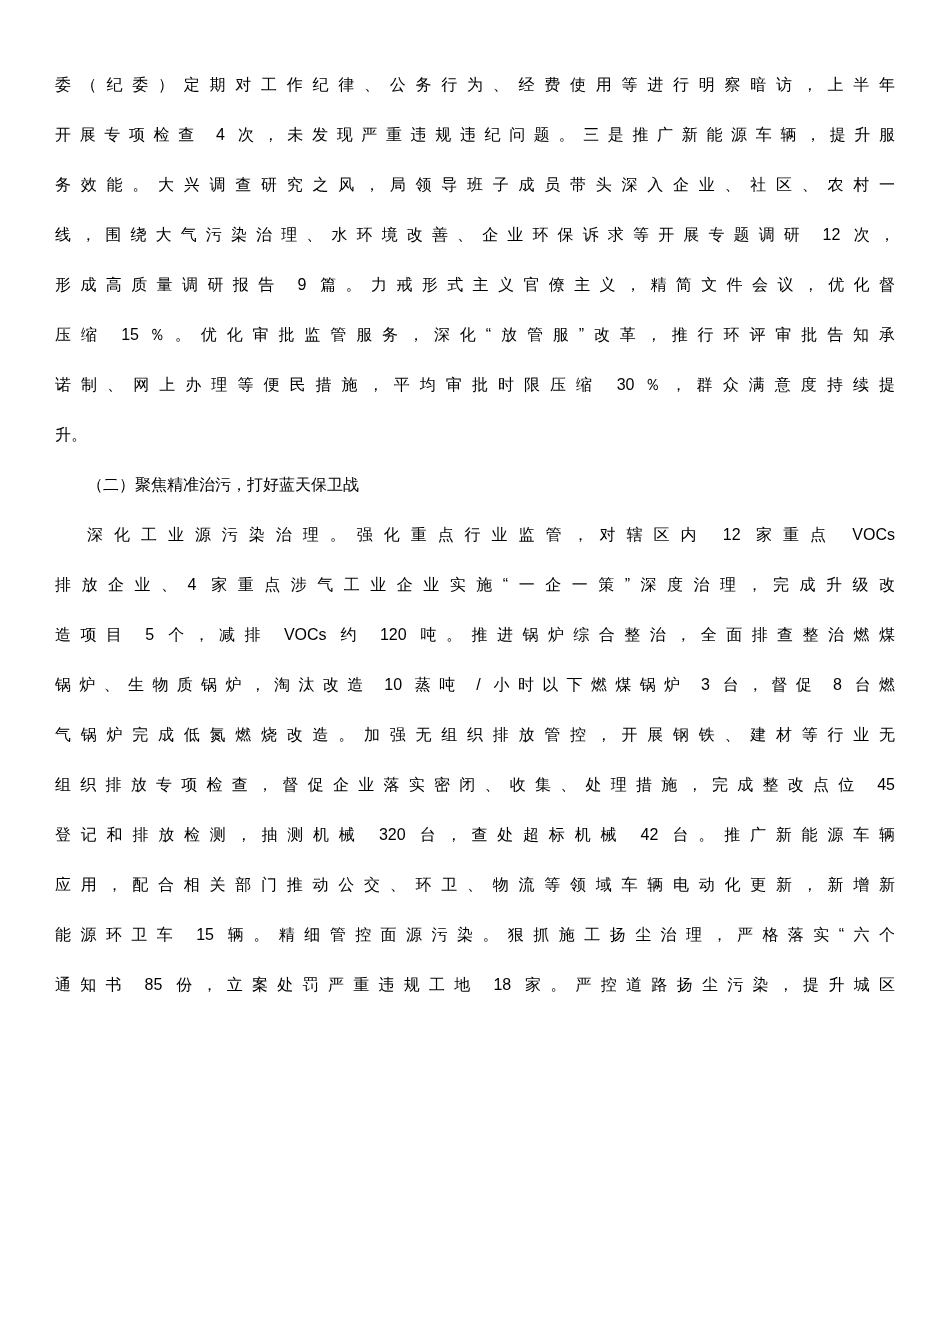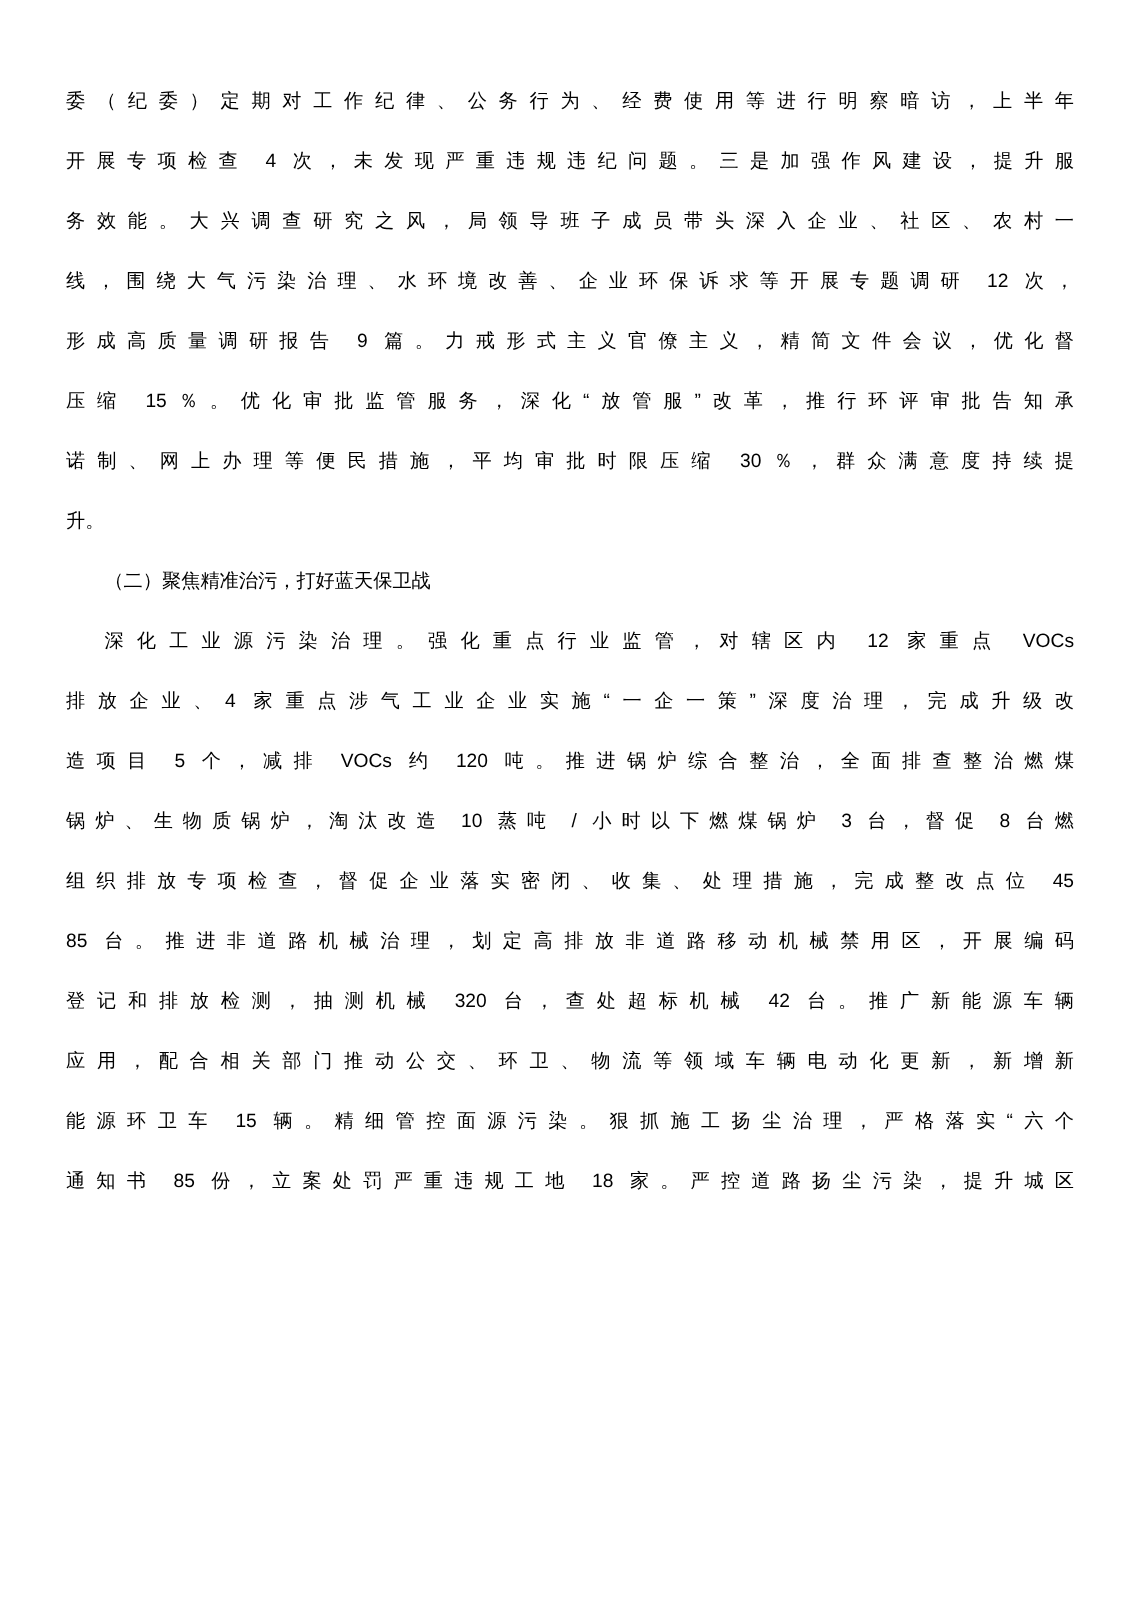--- a/index.html
+++ b/index.html
@@ -40,37 +40,37 @@
     font-weight: normal;
   }
 </style>
 </head>
 <body>
 
 <div class="page">
   <div>
       <div class="paragraph">
         <div class="line just"><span>委（纪委）定期对工作纪律、公务行为、经费使用等进行明察暗访，上半年</span></div>
-        <div class="line just"><span>开展专项检查 4 次，未发现严重违规违纪问题。</span><span class="bold">三是</span><span>加强作风建设，提升服</span></div>
+        <div class="line just"><span>开展专项检查 4 次，未发现严重违规违纪问题。</span><span class="bold">三是</span><span>推广新能源车辆，提升服</span></div>
         <div class="line just"><span>务效能。大兴调查研究之风，局领导班子成员带头深入企业、社区、农村一</span></div>
         <div class="line just"><span>线，围绕大气污染治理、水环境改善、企业环保诉求等开展专题调研 12 次，</span></div>
         <div class="line just"><span>形成高质量调研报告 9 篇。力戒形式主义官僚主义，精简文件会议，优化督</span></div>
         <div class="line just"><span>压缩 15％。优化审批监管服务，深化“放管服”改革，推行环评审批告知承</span></div>
         <div class="line just"><span>诺制、网上办理等便民措施，平均审批时限压缩 30％，群众满意度持续提</span></div>
         <div class="line"><span>升。</span></div>
       </div>
       <div class="paragraph">
         <div class="line indent"><span>（二）聚焦精准治污，打好蓝天保卫战</span></div>
       </div>
       <div class="paragraph">
         <div class="line indent just"><span>深化工业源污染治理。强化重点行业监管，对辖区内 12 家重点 VOCs</span></div>
         <div class="line just"><span>排放企业、4 家重点涉气工业企业实施“一企一策”深度治理，完成升级改</span></div>
         <div class="line just"><span>造项目 5 个，减排 VOCs 约 120 吨。推进锅炉综合整治，全面排查整治燃煤</span></div>
         <div class="line just"><span>锅炉、生物质锅炉，淘汰改造 10 蒸吨 / 小时以下燃煤锅炉 3 台，督促 8 台燃</span></div>
+        <div class="line just"><span>气锅炉完成低氮燃烧改造。加强无组织排放管控，开展钢铁、建材等行业无</span></div>
         <div class="line just"><span>组织排放专项检查，督促企业落实密闭、收集、处理措施，完成整改点位 45</span></div>
-        <div class="line just"><span>85 台。推进非道路机械治理，划定高排放非道路移动机械禁用区，开展编码</span></div>
         <div class="line just"><span>登记和排放检测，抽测机械 320 台，查处超标机械 42 台。推广新能源车辆</span></div>
         <div class="line just"><span>应用，配合相关部门推动公交、环卫、物流等领域车辆电动化更新，新增新</span></div>
         <div class="line just"><span>能源环卫车 15 辆。精细管控面源污染。狠抓施工扬尘治理，严格落实“六个</span></div>
         <div class="line just"><span>通知书 85 份，立案处罚严重违规工地 18 家。严控道路扬尘污染，提升城区</span></div>
       </div>
     </div>
 </div>
 
 </body></html>

